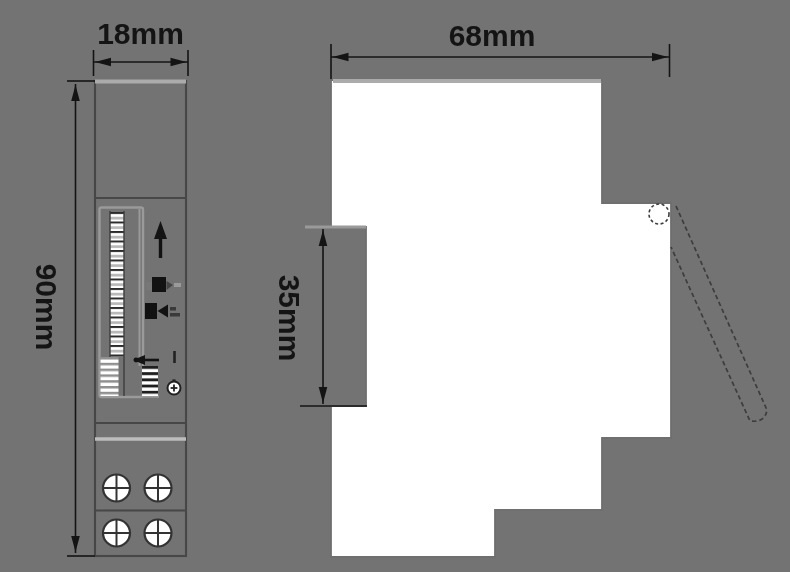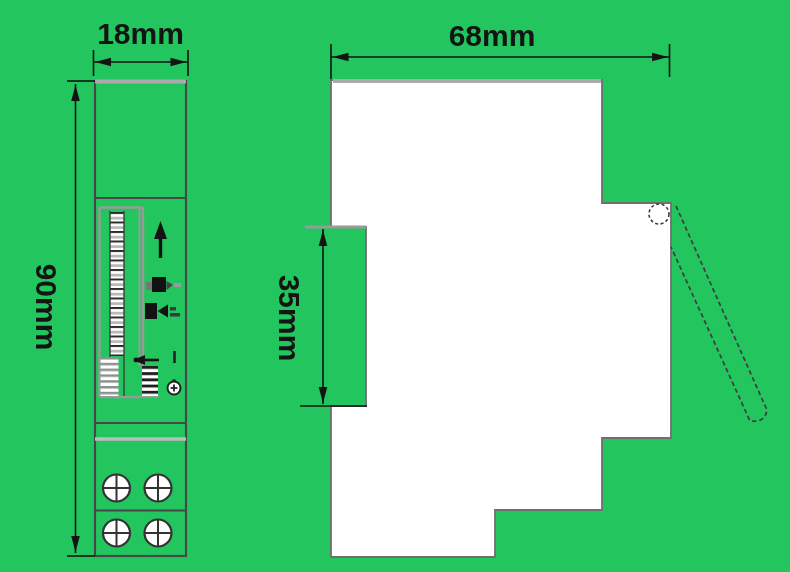--- a/index.html
+++ b/index.html
@@ -1,16 +1,16 @@
 <!DOCTYPE html>
 <html><head>
 <meta charset="utf-8">
 <style>
   html,body{margin:0;padding:0;background:#ffffff;}
-  .stage{width:790px;height:572px;position:relative;background:#22c55e;overflow:hidden;}
+  .stage{width:790px;height:572px;position:relative;background:#737373;overflow:hidden;}
   svg{display:block;}
   .dim-label{font:bold 30px "Liberation Sans", sans-serif;fill:#141414;}
   .outline{stroke:#6f6f6f;stroke-width:1.8;fill:#ffffff;}
   .edge-dark{stroke:#474747;stroke-width:2.1;fill:none;}
   .edge-light{stroke:#ababab;stroke-width:4;fill:none;}
   .frame-gray{stroke:#9a9a9a;stroke-width:2.4;fill:none;}
   .dim-line{stroke:#141414;stroke-width:1.6;fill:none;}
   .arrowhead{fill:#141414;stroke:none;}
   .icon-ink{fill:#121212;stroke:none;}
 </style>

